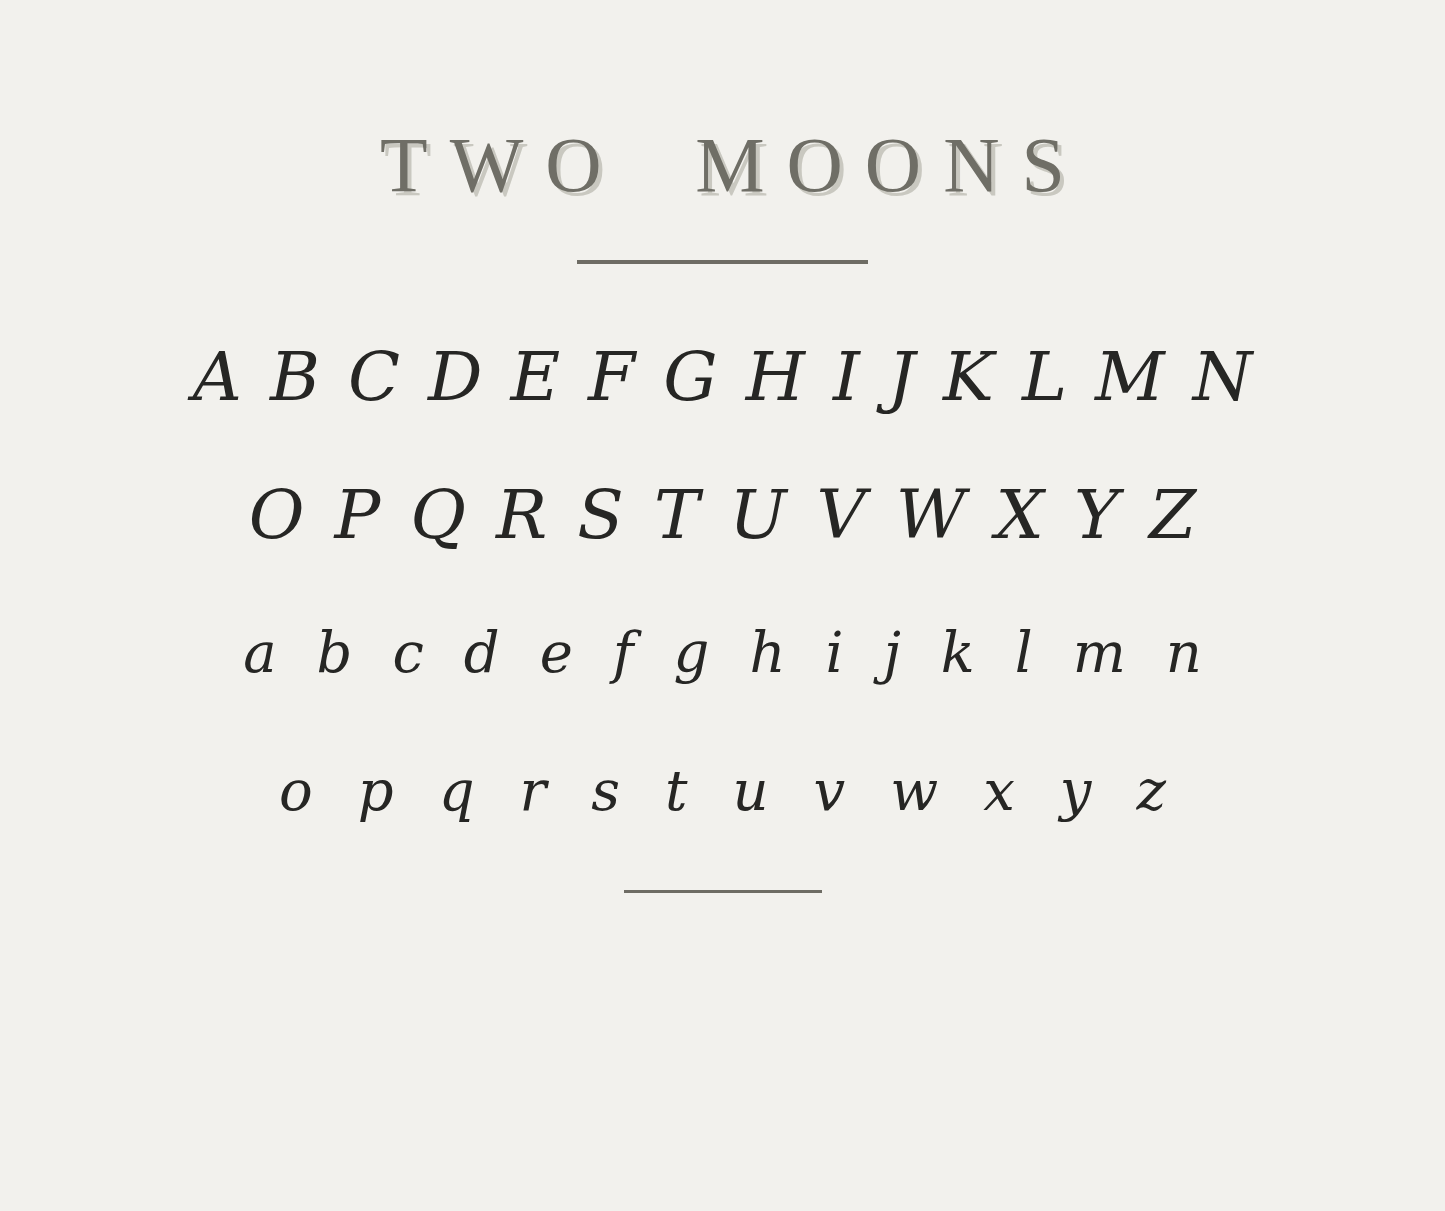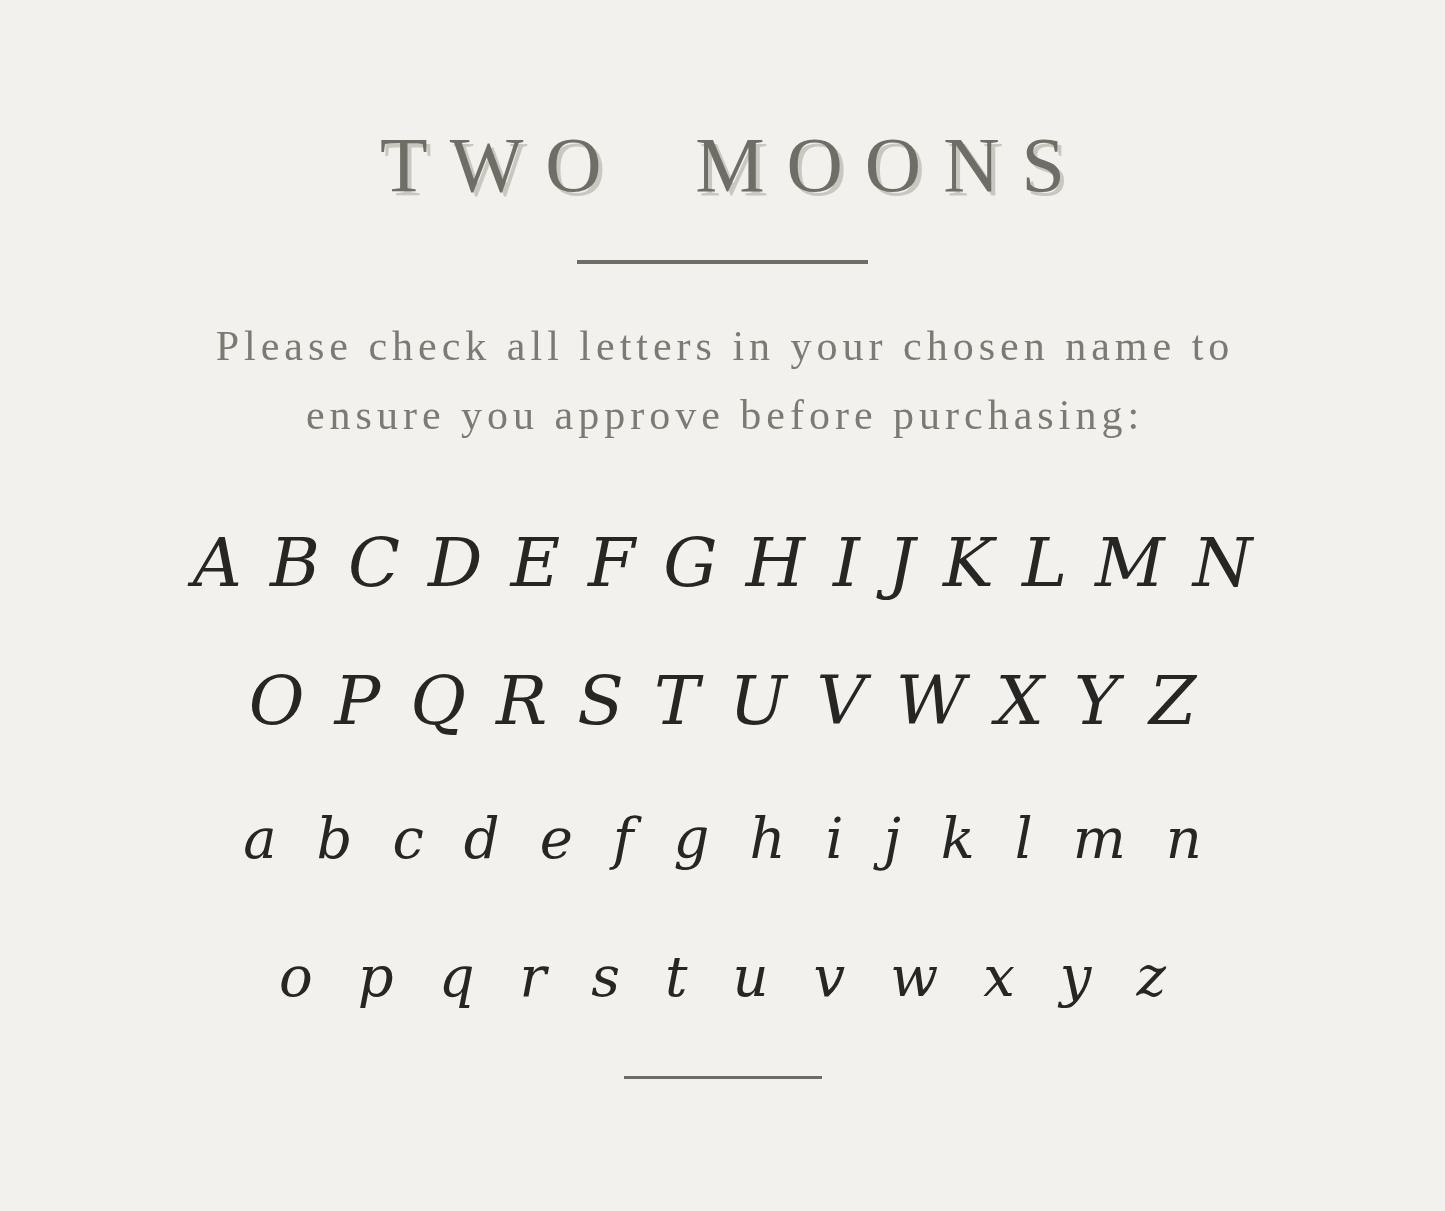--- a/index.html
+++ b/index.html
@@ -76,24 +76,20 @@
 </style>
 </head>
 <body>
 
 <div class="page">
 
   <h1 class="title">TWO MOONS</h1>
 
   <div class="divider divider-top"></div>
 
-  <div class="instructions">
-    <div>Please check all letters in your chosen name to</div>
-    <div>ensure you approve before purchasing:</div>
-  </div>
 
   <div class="alphabet">
     <div class="letter-row row-upper-1">
         <span class="glyph">A</span>
         <span class="glyph">B</span>
         <span class="glyph">C</span>
         <span class="glyph">D</span>
         <span class="glyph">E</span>
         <span class="glyph">F</span>
         <span class="glyph">G</span>

